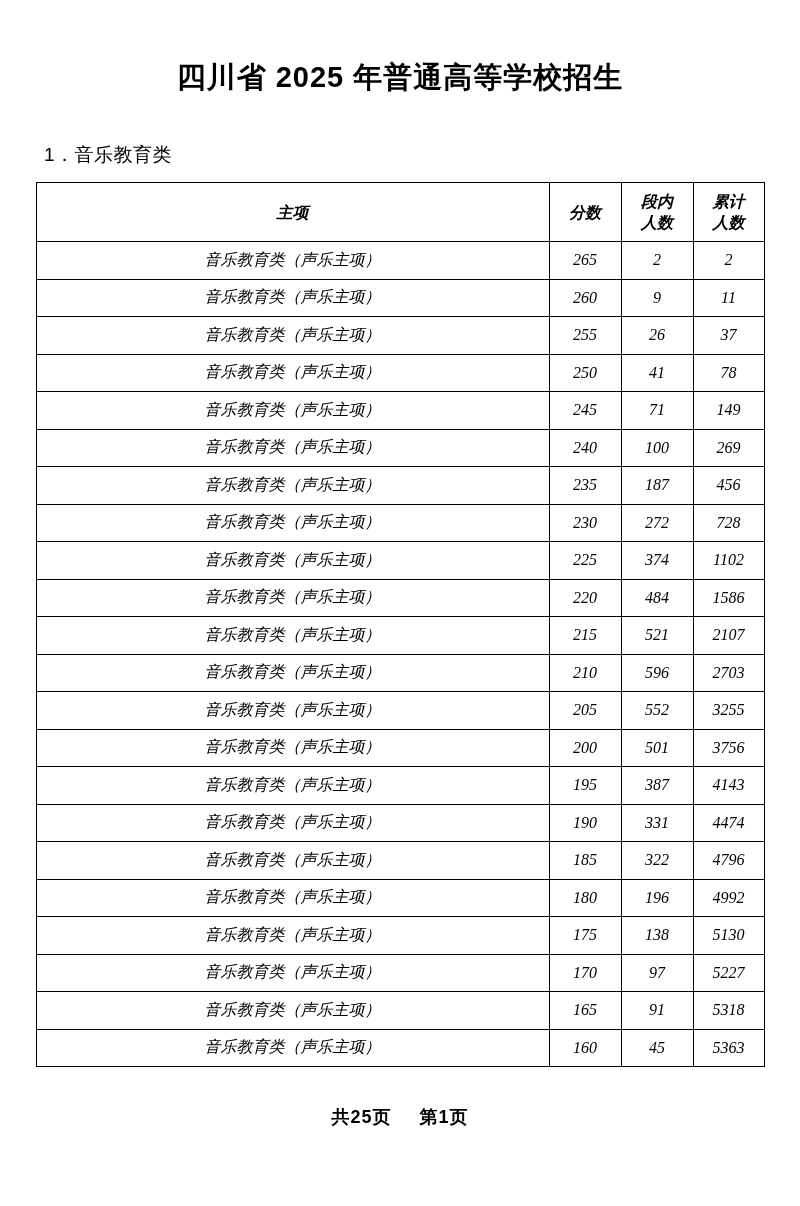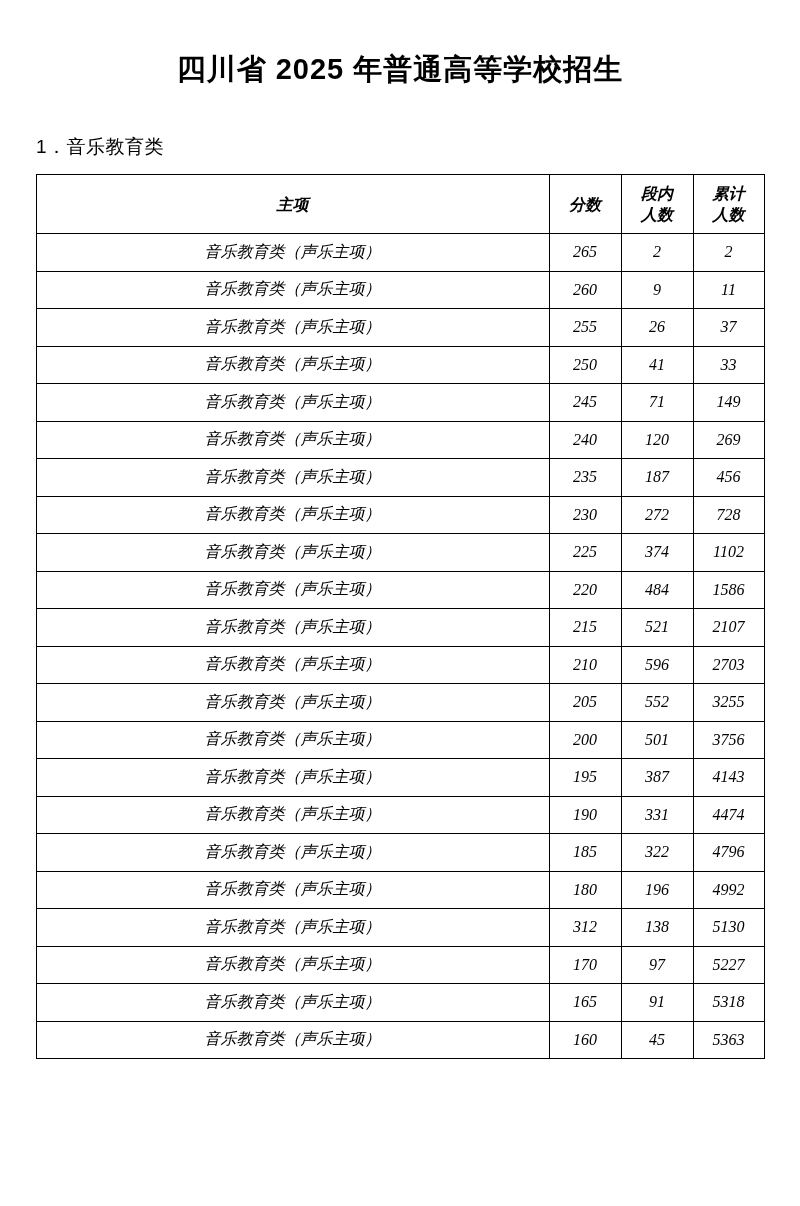--- a/index.html
+++ b/index.html
@@ -11,21 +11,21 @@
     width: 800px;
     min-height: 1206px;
     font-family: "Liberation Serif", "DejaVu Serif", serif;
     color: #000000;
     position: relative;
   }
   .page {
     width: 800px;
     min-height: 1206px;
     box-sizing: border-box;
-    padding: 0;
+    padding: 8px;
     position: relative;
   }
   .doc-title {
     text-align: center;
     font-family: "Liberation Sans", "DejaVu Sans", sans-serif;
     font-weight: bold;
     font-size: 29px;
     line-height: 46px;
     letter-spacing: 1px;
     padding-top: 46px;
@@ -131,32 +131,32 @@
         <tr>
           <td>音乐教育类（声乐主项）</td>
           <td>255</td>
           <td>26</td>
           <td>37</td>
         </tr>
         <tr>
           <td>音乐教育类（声乐主项）</td>
           <td>250</td>
           <td>41</td>
-          <td>33</td>
+          <td>78</td>
         </tr>
         <tr>
           <td>音乐教育类（声乐主项）</td>
           <td>245</td>
           <td>71</td>
           <td>149</td>
         </tr>
         <tr>
           <td>音乐教育类（声乐主项）</td>
           <td>240</td>
-          <td>120</td>
+          <td>100</td>
           <td>269</td>
         </tr>
         <tr>
           <td>音乐教育类（声乐主项）</td>
           <td>235</td>
           <td>187</td>
           <td>456</td>
         </tr>
         <tr>
           <td>音乐教育类（声乐主项）</td>
@@ -219,21 +219,21 @@
           <td>4796</td>
         </tr>
         <tr>
           <td>音乐教育类（声乐主项）</td>
           <td>180</td>
           <td>196</td>
           <td>4992</td>
         </tr>
         <tr>
           <td>音乐教育类（声乐主项）</td>
-          <td>312</td>
+          <td>175</td>
           <td>138</td>
           <td>5130</td>
         </tr>
         <tr>
           <td>音乐教育类（声乐主项）</td>
           <td>170</td>
           <td>97</td>
           <td>5227</td>
         </tr>
         <tr>
@@ -244,14 +244,19 @@
         </tr>
         <tr>
           <td>音乐教育类（声乐主项）</td>
           <td>160</td>
           <td>45</td>
           <td>5363</td>
         </tr>
       </tbody>
   </table>
 
+  <div class="footer">
+    <span>共25页</span>
+    <span class="sep"></span>
+    <span>第1页</span>
+  </div>
 
 </div>
 
 </body></html>

